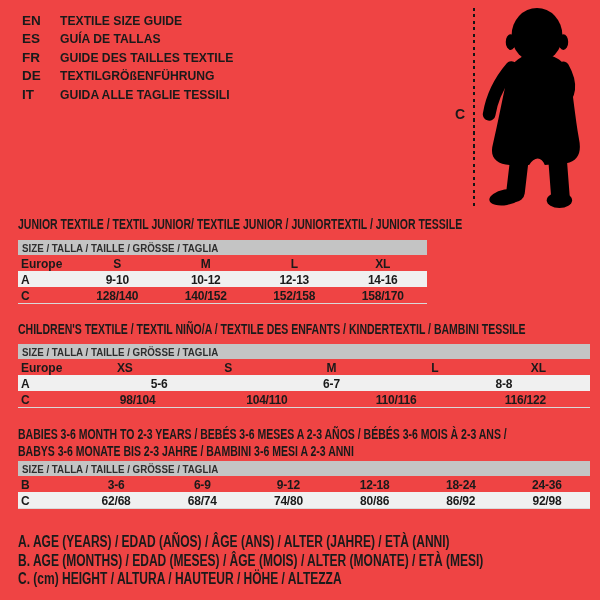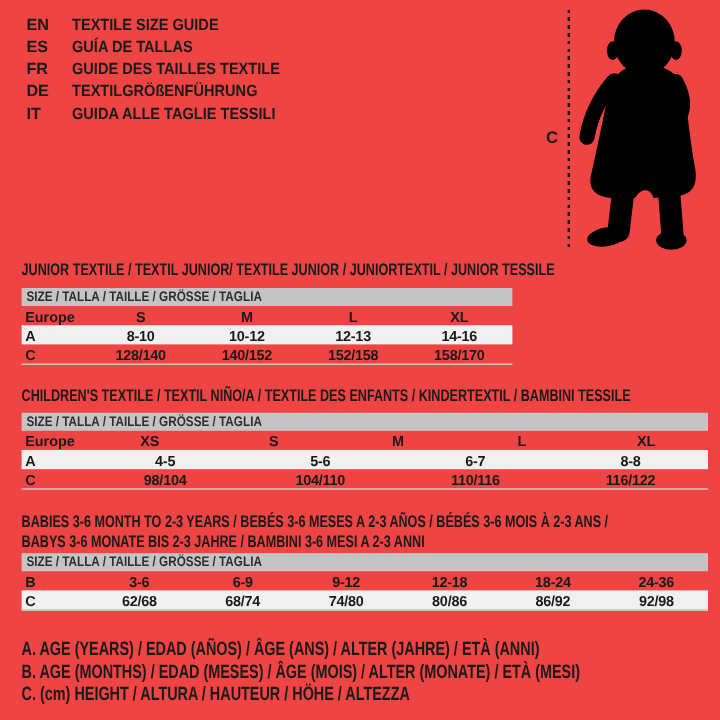--- a/index.html
+++ b/index.html
@@ -90,21 +90,21 @@
     </div>
     <div class="trow">
       <span class="tlabel">Europe</span>
       <span class="tcell">S</span>
       <span class="tcell">M</span>
       <span class="tcell">L</span>
       <span class="tcell">XL</span>
     </div>
     <div class="trow striped">
       <span class="tlabel">A</span>
-      <span class="tcell">8-10</span>
+      <span class="tcell">9-10</span>
       <span class="tcell">10-12</span>
       <span class="tcell">12-13</span>
       <span class="tcell">14-16</span>
     </div>
     <div class="trow">
       <span class="tlabel">C</span>
       <span class="tcell">128/140</span>
       <span class="tcell">140/152</span>
       <span class="tcell">152/158</span>
       <span class="tcell">158/170</span>
@@ -121,21 +121,20 @@
     <div class="trow">
       <span class="tlabel">Europe</span>
       <span class="tcell">XS</span>
       <span class="tcell">S</span>
       <span class="tcell">M</span>
       <span class="tcell">L</span>
       <span class="tcell">XL</span>
     </div>
     <div class="trow striped">
       <span class="tlabel">A</span>
-      <span class="tcell">4-5</span>
       <span class="tcell">5-6</span>
       <span class="tcell">6-7</span>
       <span class="tcell">8-8</span>
     </div>
     <div class="trow">
       <span class="tlabel">C</span>
       <span class="tcell">98/104</span>
       <span class="tcell">104/110</span>
       <span class="tcell">110/116</span>
       <span class="tcell">116/122</span>

